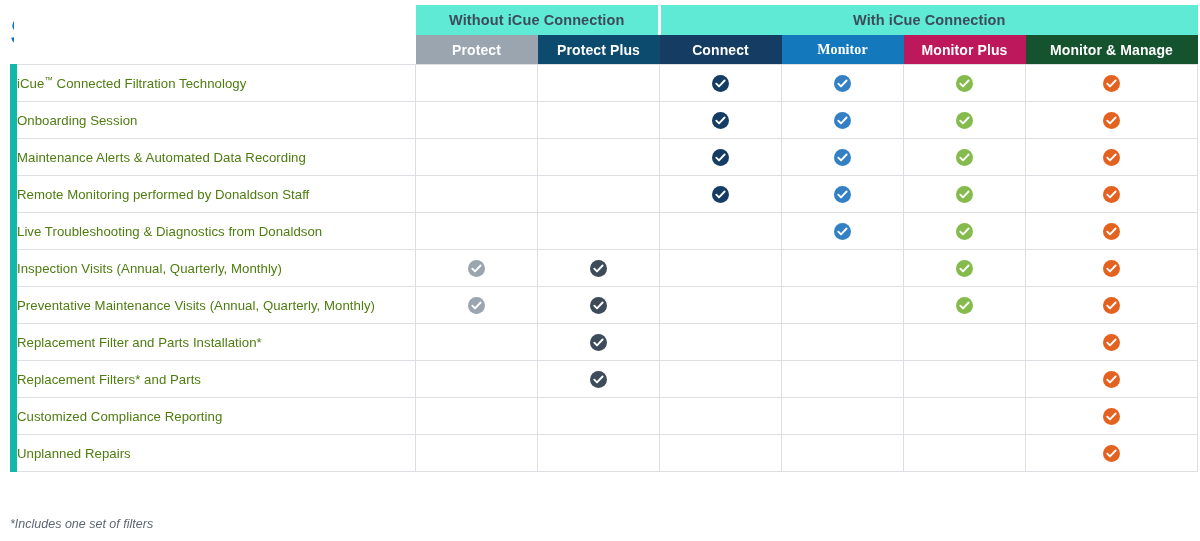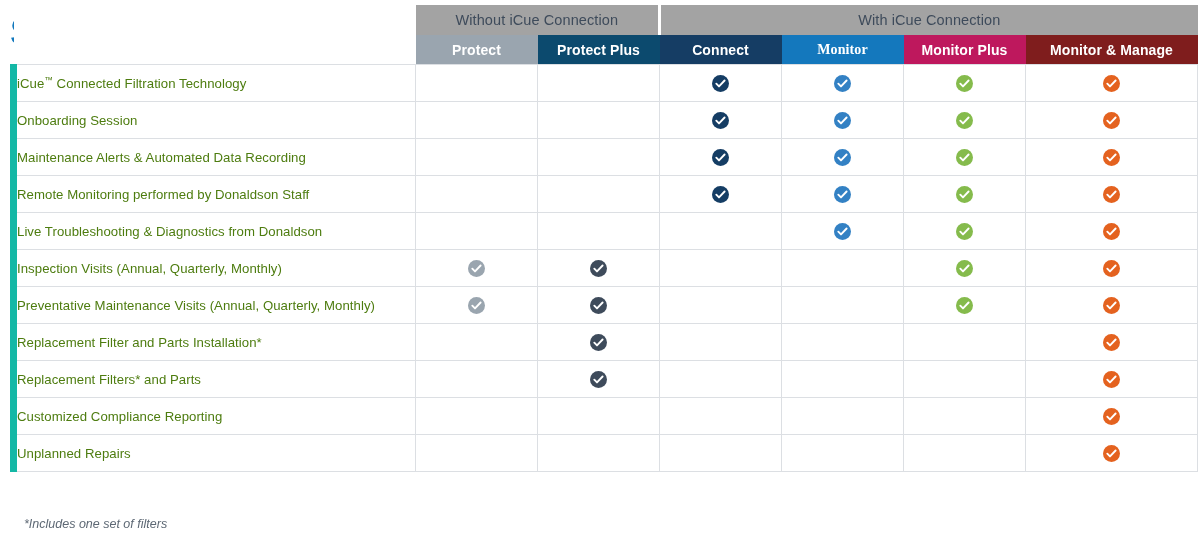--- a/index.html
+++ b/index.html
@@ -56,45 +56,45 @@
   col.c-col-wide{ width: 172px; }
 
   
   .grp-blank {
     background: #ffffff;
     border: none;
     height: 30px;
   }
   .grp {
     height: 30px;
-    background: #a3a3a3;
+    background: #5eead4;
     text-align: center;
     font-size: 14.5px;
-    font-weight: normal;
+    font-weight: bold;
     color: #3e4b5b;
     letter-spacing: 0.1px;
   }
   .grp.gap-left { border-left: 3px solid #ffffff; }
 
   
   .plan {
     height: 29px;
     text-align: center;
     font-size: 14px;
     font-weight: bold;
     color: #ffffff;
     letter-spacing: 0.1px;
     white-space: nowrap;
   }
   .plan.p-protect  { background: #9aa5af; margin-top: 12px; }
   .plan.p-plus     { background: #0c4a6e; }
   .plan.p-connect  { background: #153d64; }
   .plan.p-monitor  { background: #1478bd; font-family: Liberation Serif, serif; }
   .plan.p-mplus    { background: #be185d; }
-  .plan.p-mmanage  { background: #7f1d1d; }
+  .plan.p-mmanage  { background: #14532d; }
   .plan-blank { background: #ffffff; }
 
   
   .feat {
     height: 36px;
     font-size: 13.2px;
     color: #4d7c0f;
     padding-left: 12px;
     border-bottom: 1px solid #dcdfe3;
     border-left: 7px solid #14b8a6;
@@ -132,21 +132,21 @@
   .k-protect  { background: #9aa5af; }
   .k-plus     { background: #3e4b5b; }
   .k-connect  { background: #153d64; }
   .k-monitor  { background: #3381c4; }
   .k-mplus    { background: #85bb4c; }
   .k-mmanage  { background: #e4621f; }
 
   
   .footnote {
     position: absolute;
-    left: 24px;
+    left: 10px;
     top: 517px;
     font-size: 12.5px;
     font-style: italic;
     color: #5d6874;
     white-space: nowrap;
   }
 </style>
 </head>
 <body>
 

